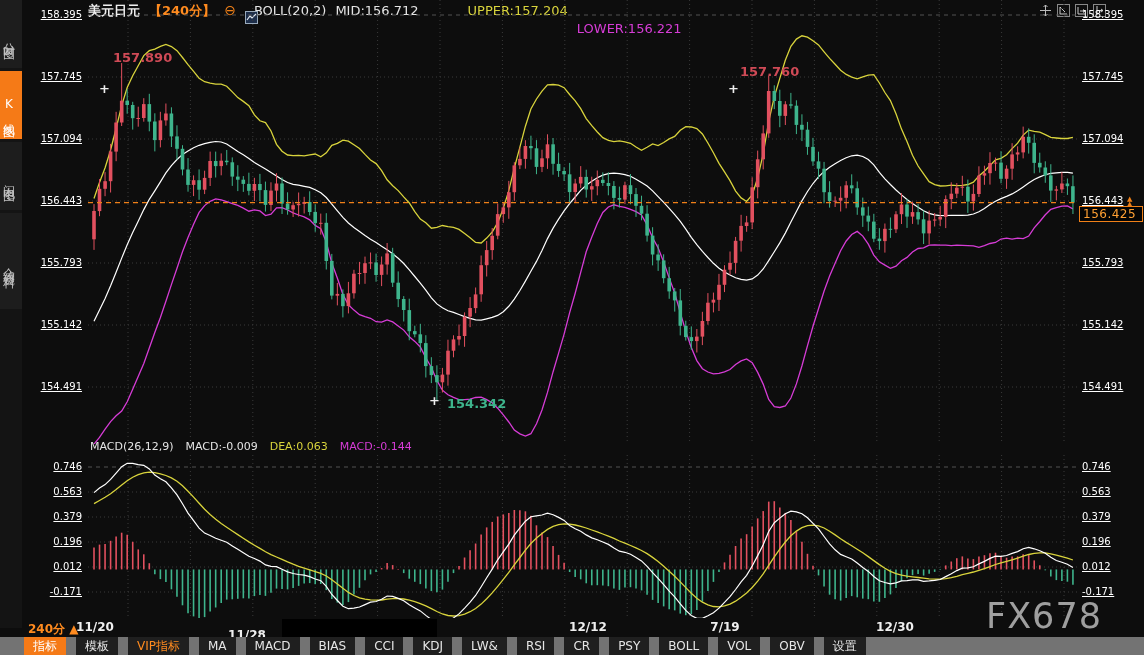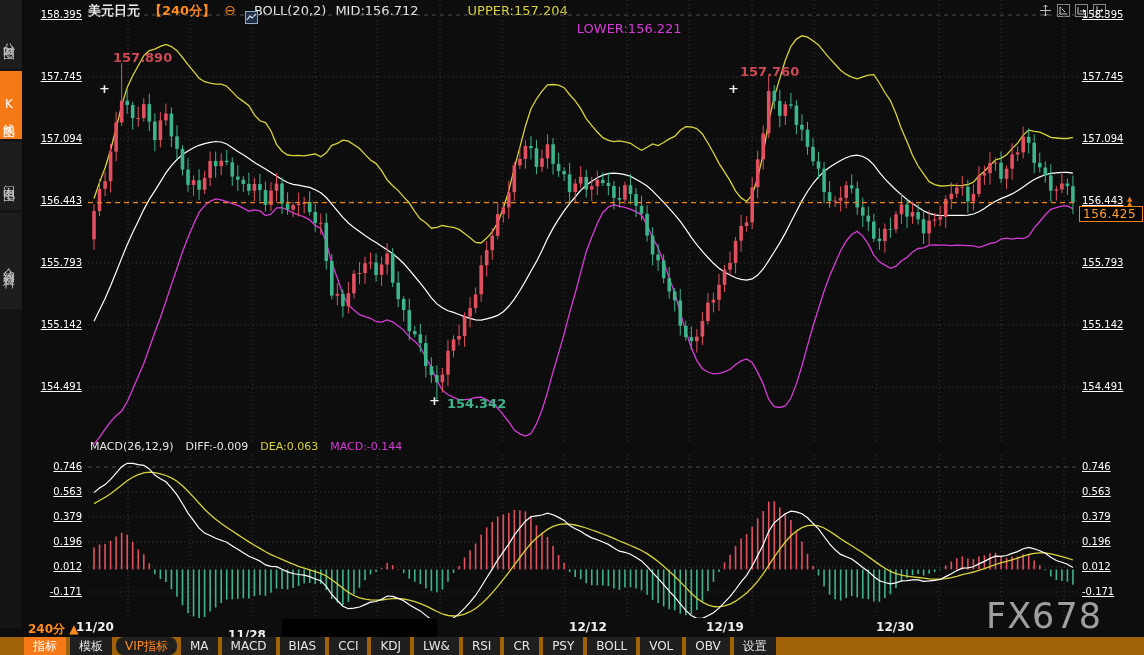--- a/index.html
+++ b/index.html
@@ -31,26 +31,26 @@
     border:1px solid #f08018;color:#ffa033;font-size:12px;line-height:14px;
     padding:0 3px;letter-spacing:0.5px;}
   #price-arrows{left:1127px;top:197px;color:#f08018;font-size:7px;line-height:5px;text-align:center;}
   
   #macd-legend{left:90px;top:440px;font-size:11px;display:flex;gap:12px;white-space:nowrap;}
   
   .xlab{position:absolute;top:620px;font-size:12px;font-weight:bold;color:#efefef;transform:translateX(-50%);}
   #redact{left:282px;top:619px;width:155px;height:18px;background:#000;}
   #xperiod{left:28px;top:621px;font-size:12px;font-weight:bold;}
   
-  #footer{left:0;top:637px;width:1144px;height:18px;background:#a16207;display:flex;
-          gap:4px;padding-left:24px;box-sizing:border-box;}
+  #footer{left:0;top:637px;width:1144px;height:18px;background:#737373;display:flex;
+          gap:10px;padding-left:24px;box-sizing:border-box;}
   .ftab{height:18px;line-height:18px;padding:0 9px;background:#1f1f1f;color:#e6e6e6;
         font-size:12px;cursor:pointer;white-space:nowrap;}
   .ftab.active{background:#f57a17;color:#fff;}
-  .ftab.vip{color:#ff8b1f;border-radius:8px;}
+  .ftab.vip{color:#ff8b1f;}
   
   #watermark{left:986px;top:596px;font-size:35px;color:#b9b9b9;opacity:.85;letter-spacing:1px;}
   
   .anno{position:absolute;font-size:13px;font-weight:bold;white-space:nowrap;}
   .cross{position:absolute;color:#eee;font-size:13px;font-weight:bold;}
   svg{position:absolute;overflow:hidden;}
 </style>
 </head>
 <body>
 
@@ -723,31 +723,31 @@
     <div class="tick right" style="top: 534px;">0.196</div>
     <div class="tick right" style="top: 559px;">0.012</div>
     <div class="tick right" style="top: 584px;">-0.171</div>
   </div>
 
 <div class="abs" id="price-box">156.425</div>
 <div class="abs" id="price-arrows">▲<br>▲</div>
 
 <div class="abs" id="macd-legend">
   <span style="color:#e4e4e4;">MACD(26,12,9)</span>
-  <span style="color:#e4e4e4;">DIFF:-0.009</span>
+  <span style="color:#e4e4e4;">MACD:-0.009</span>
   <span style="color: rgb(216, 211, 60);">DEA:0.063</span>
   <span style="color: rgb(214, 60, 214);">MACD:-0.144</span>
 </div>
 
 <div class="abs" id="xperiod" style="color: rgb(255, 139, 31);">240分 ▲</div>
 <div id="xlabels">
     <div class="xlab" style="left: 95px;">11/20</div>
     <div class="xlab" style="left: 247px; margin-top: 8px;">11/28</div>
     <div class="xlab" style="left: 588px;">12/12</div>
-    <div class="xlab" style="left: 725px;">12/19</div>
+    <div class="xlab" style="left: 725px;">7/19</div>
     <div class="xlab" style="left: 895px;">12/30</div>
   </div>
 <div class="abs" id="redact"></div>
 
 <div id="annos">
     <div class="anno" style="left: 113px; top: 50px; color: rgb(207, 74, 86);">157.890</div>
     <div class="cross" style="left: 99px; top: 81px;">+</div>
     <div class="anno" style="left: 740px; top: 64px; color: rgb(207, 74, 86);">157.760</div>
     <div class="cross" style="left: 728px; top: 81px;">+</div>
     <div class="anno" style="left: 447px; top: 396px; color: rgb(62, 180, 140);">154.342</div>

